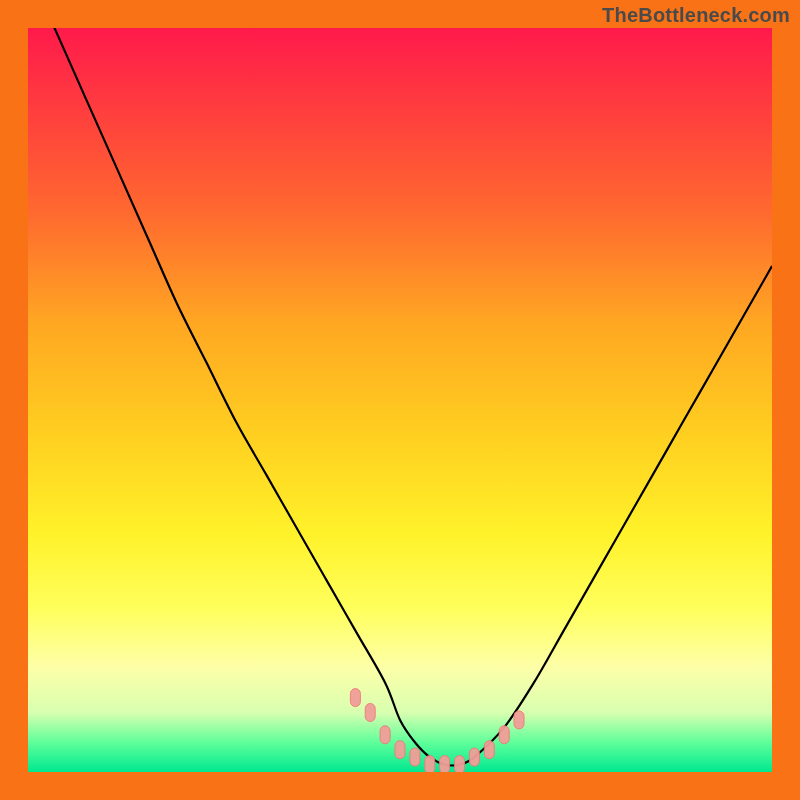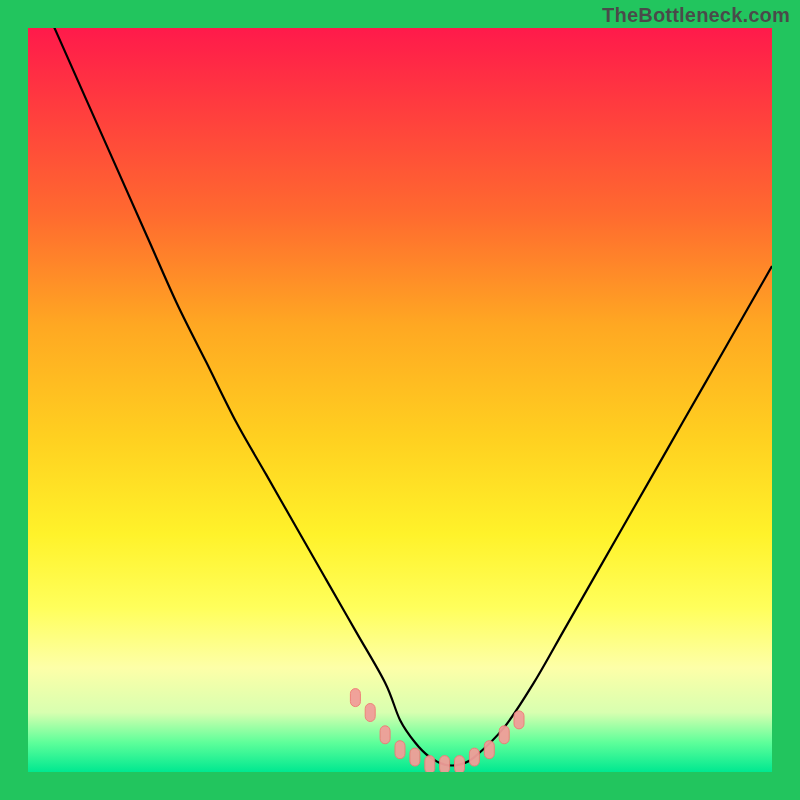--- a/index.html
+++ b/index.html
@@ -7,21 +7,21 @@
     padding: 0;
     width: 800px;
     height: 800px;
     overflow: hidden;
     background: #000;
     font-family: Arial, Helvetica, sans-serif;
   }
   .frame {
     position: absolute;
     inset: 0;
-    background: #22c55e;
+    background: #f97316;
   }
   .plot {
     position: absolute;
     background: linear-gradient(
       to bottom,
       #ff1a4b 0%,
       #ff3a3f 10%,
       #ff6a2f 25%,
       #ffa822 40%,
       #ffd020 55%,

